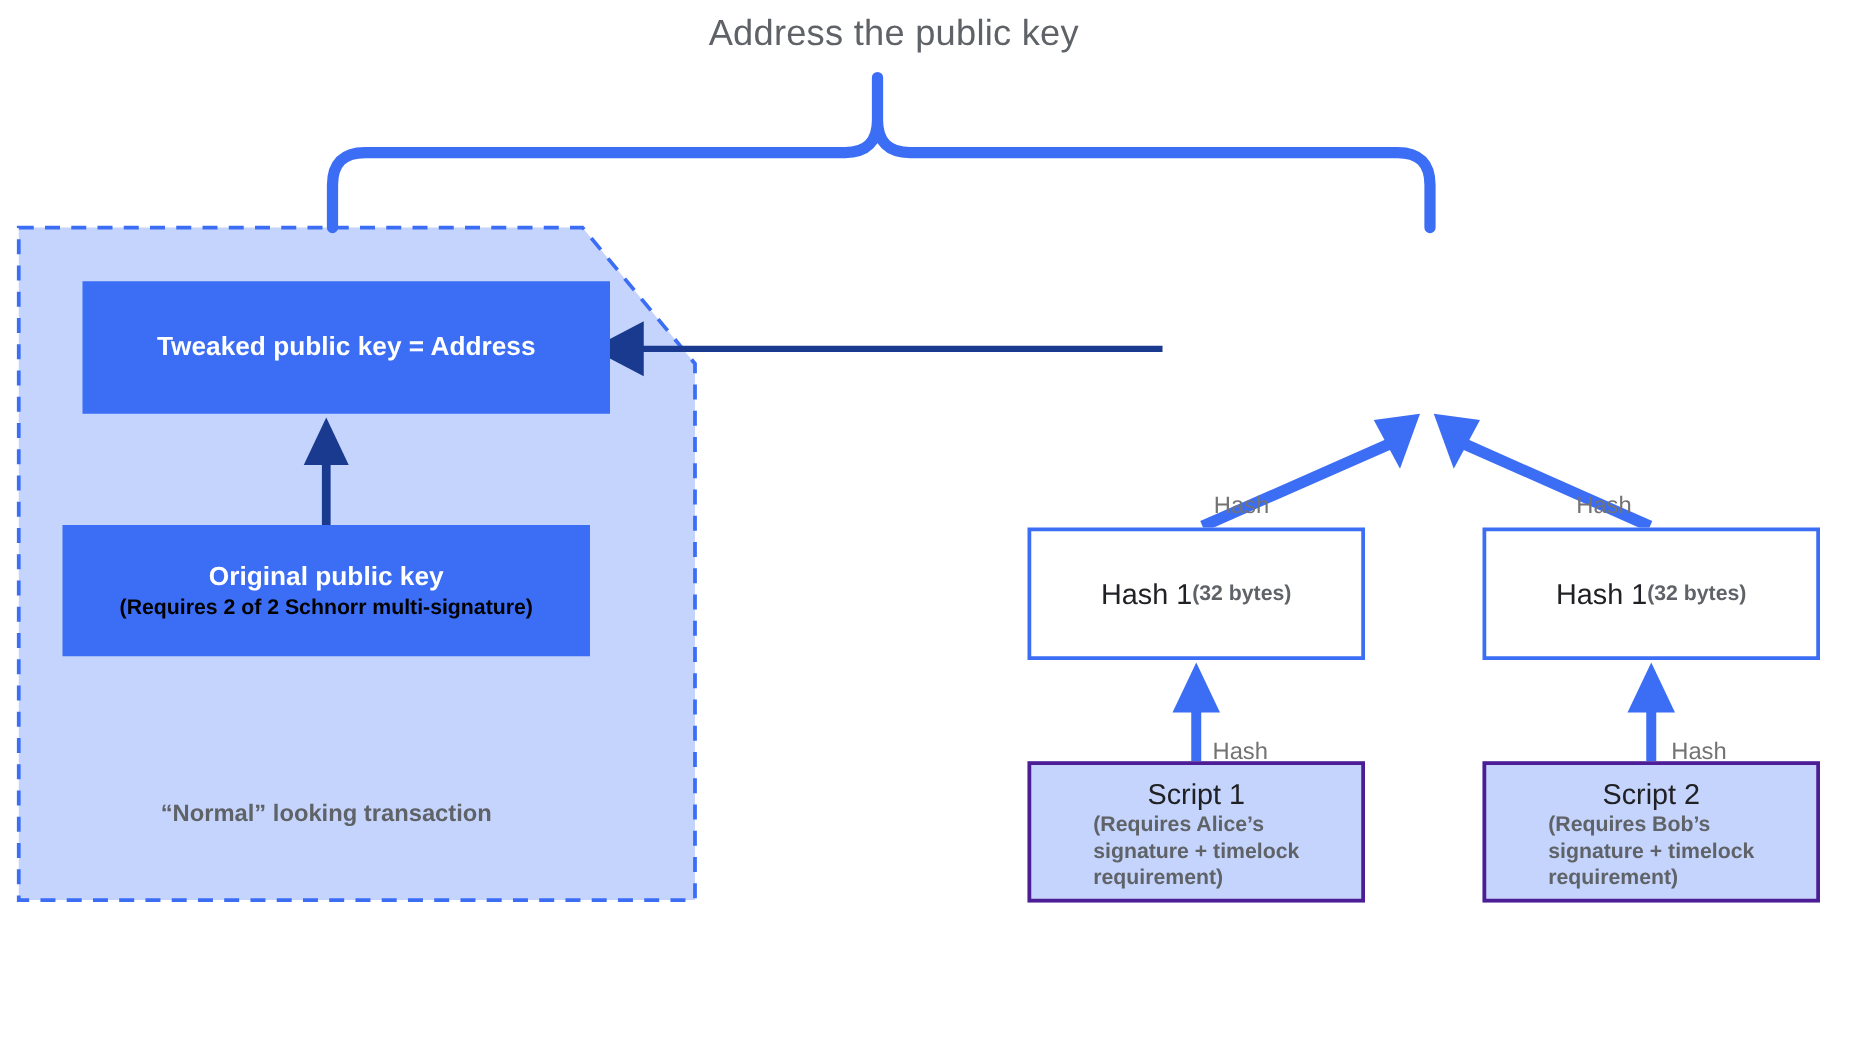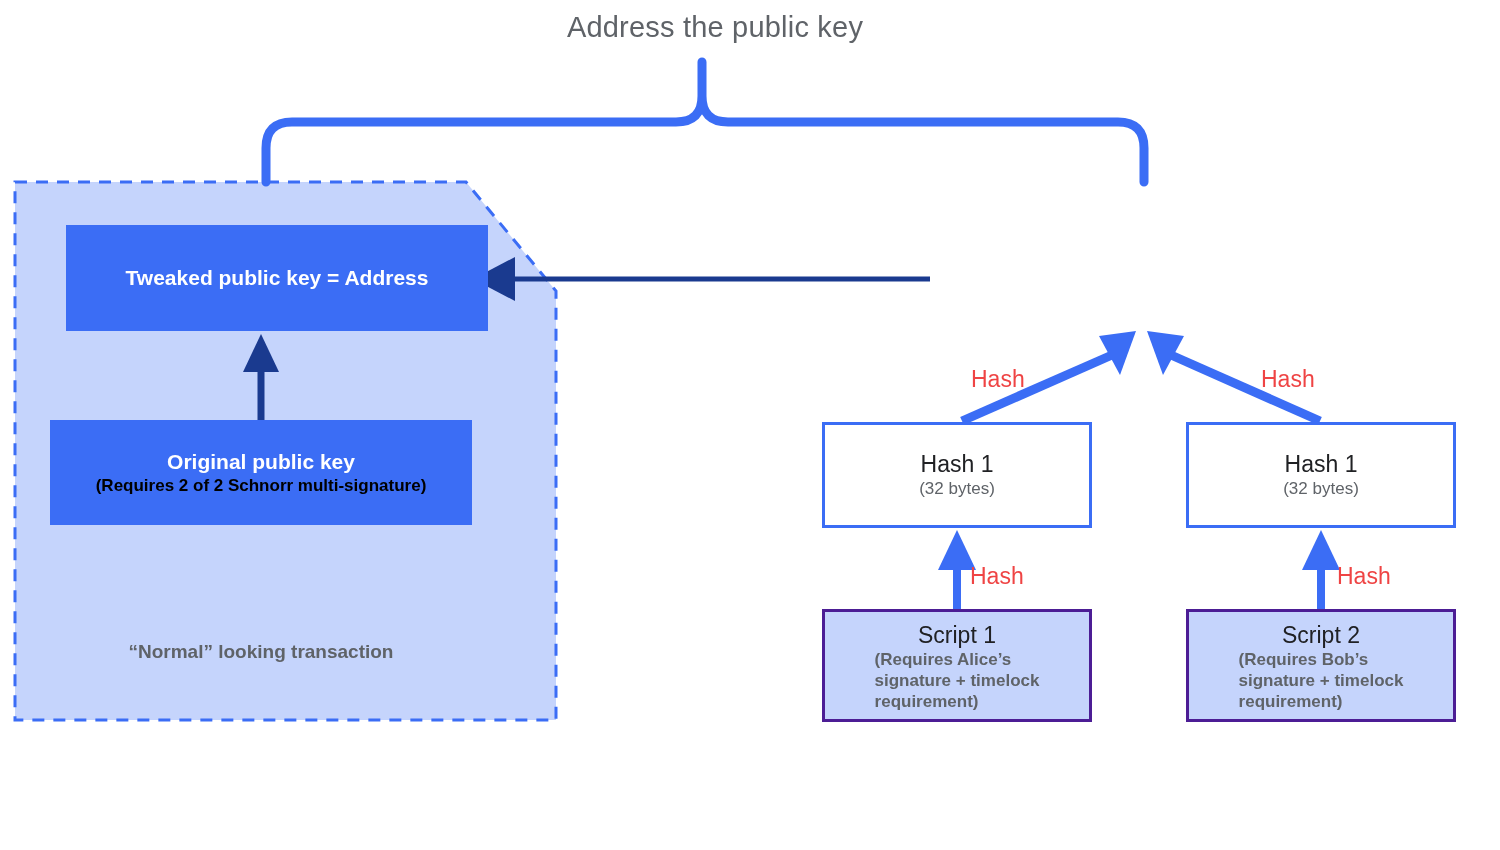--- a/index.html
+++ b/index.html
@@ -98,38 +98,37 @@
     white-space: nowrap;
   }
 
   
   .hash-box {
     position: absolute;
     background: #ffffff;
     border: 3px solid #3b6df5;
     box-sizing: border-box;
     display: flex;
-    flex-direction: column;
     align-items: center;
     justify-content: center;
     text-align: center;
     width: 270px;
     height: 106px;
   }
   .hash-box .line1 {
     color: #202124;
     font-size: 23px;
     line-height: 28px;
     font-weight: normal;
   }
   .hash-box .line2 {
     color: #5f6368;
     font-size: 17px;
     line-height: 22px;
-    font-weight: normal;
+    font-weight: bold;
   }
   #hash-1-box { left: 822px; top: 422px; }
   #hash-2-box { left: 1186px; top: 422px; }
 
   
   .script-box {
     position: absolute;
     background: #c5d4fc;
     border: 3px solid #4c1d95;
     box-sizing: border-box;
@@ -153,23 +152,24 @@
     line-height: 21px;
     font-weight: bold;
     white-space: pre-line;
   }
   #script-1-box { left: 822px; top: 609px; }
   #script-2-box { left: 1186px; top: 609px; }
 
   
   .edge-label {
     position: absolute;
-    color: #ef4444;
-    font-size: 23px;
+    color: #737373;
+    font-size: 19px;
     white-space: nowrap;
+    margin-top: 28px;
   }
   #hash-label-left   { left: 971px;  top: 366px; }
   #hash-label-right  { left: 1261px; top: 366px; }
   #hash-label-s1     { left: 970px;  top: 563px; }
   #hash-label-s2     { left: 1337px; top: 563px; }
 </style>
 </head>
 <body>
 
 <div id="canvas">

